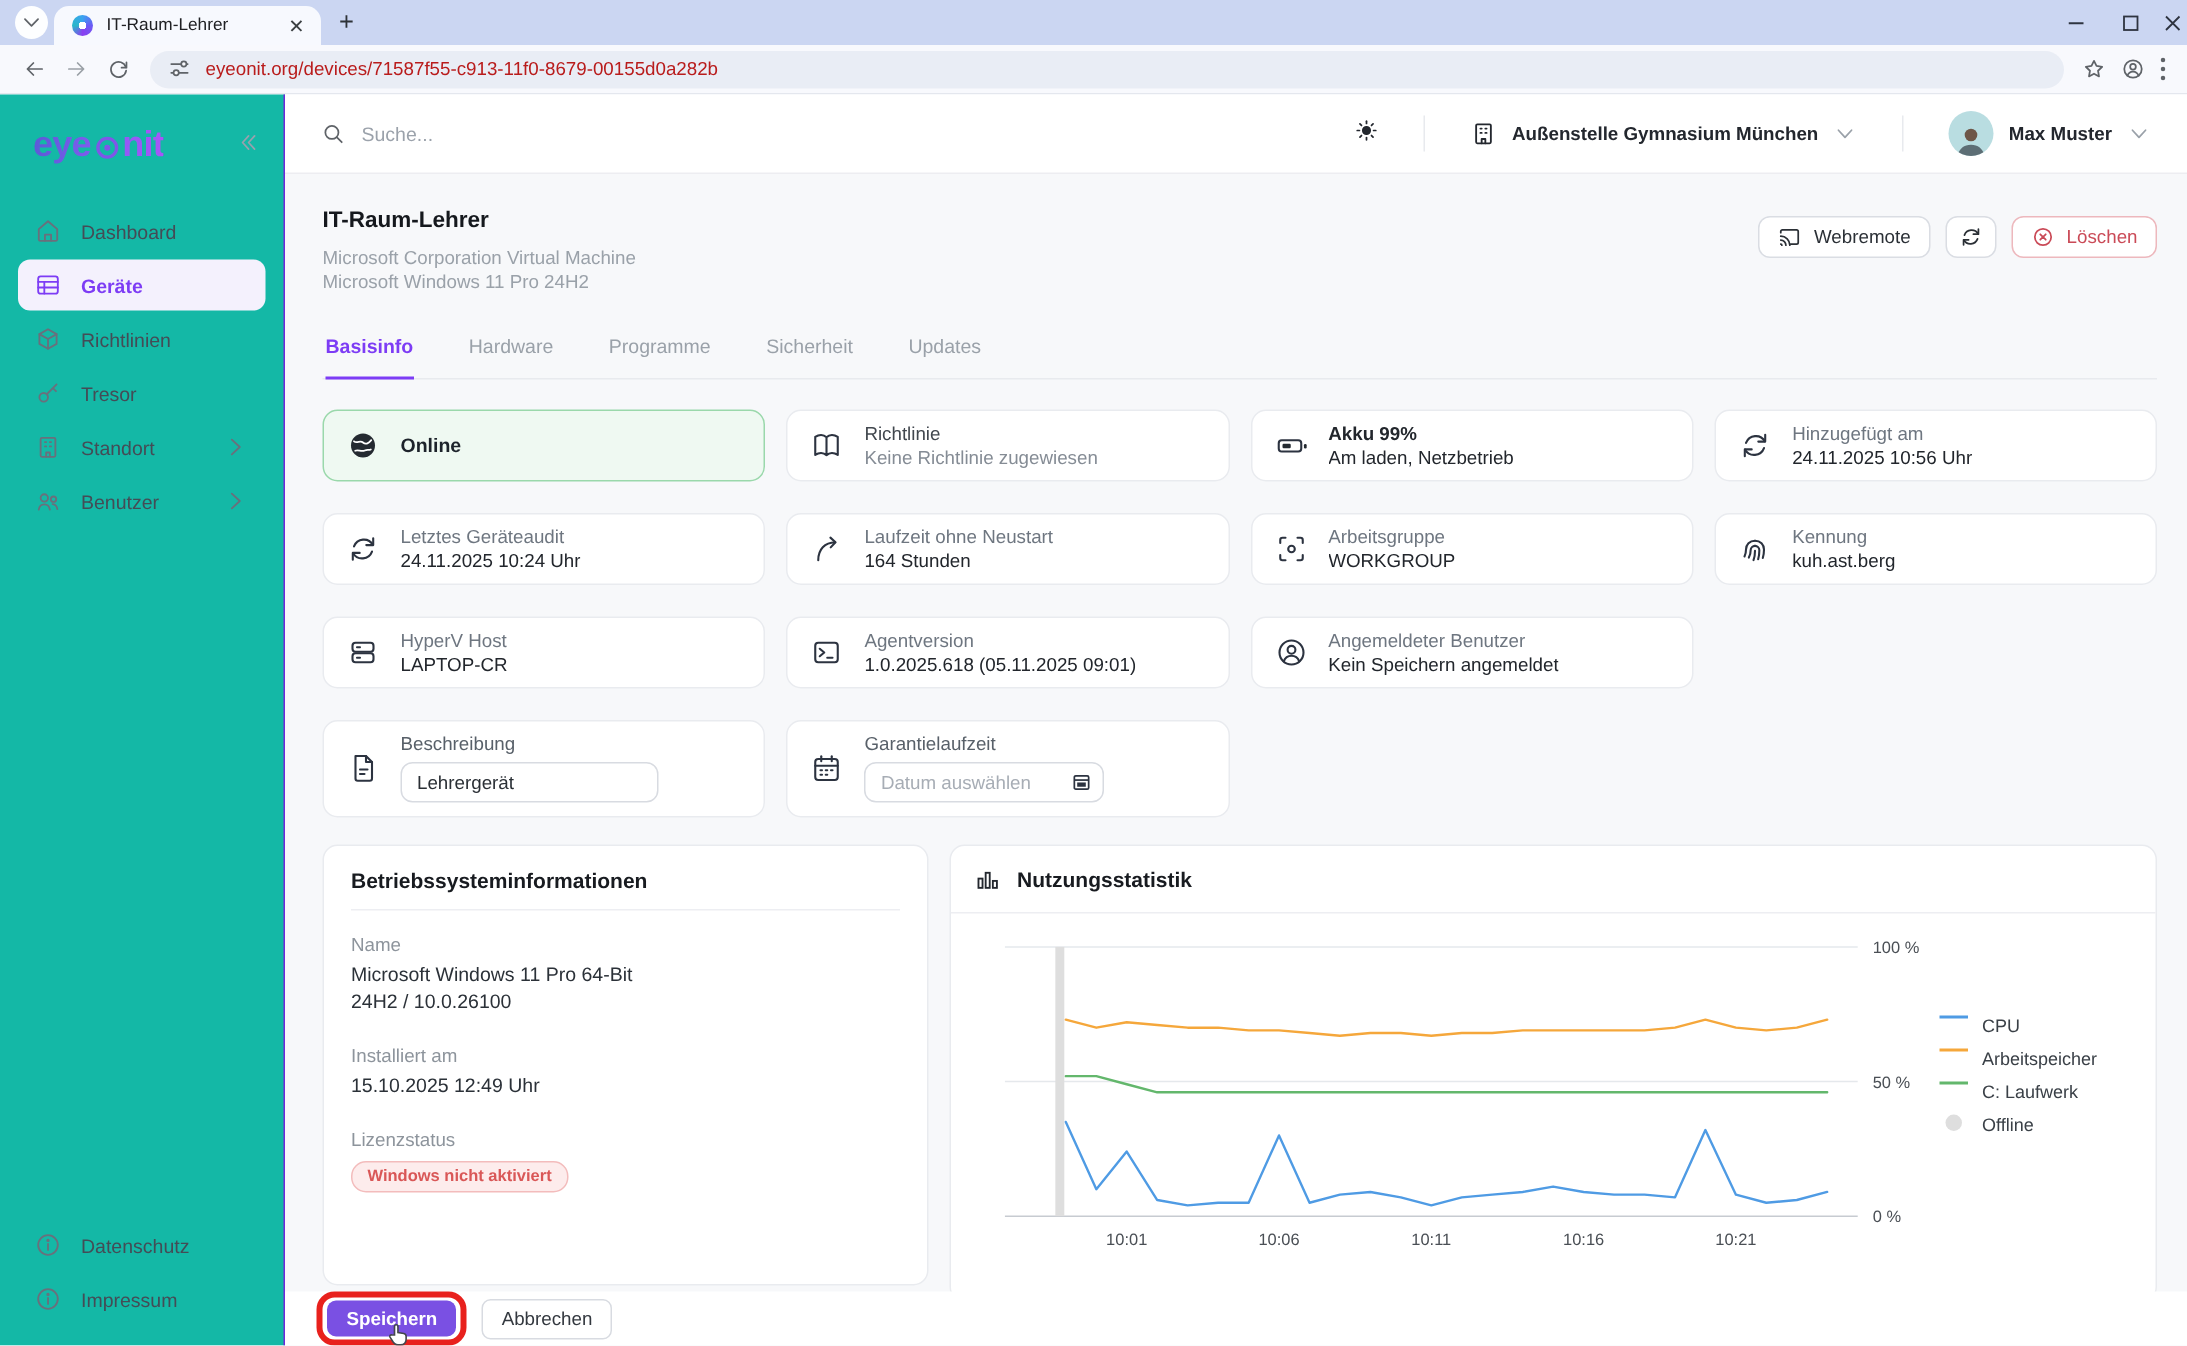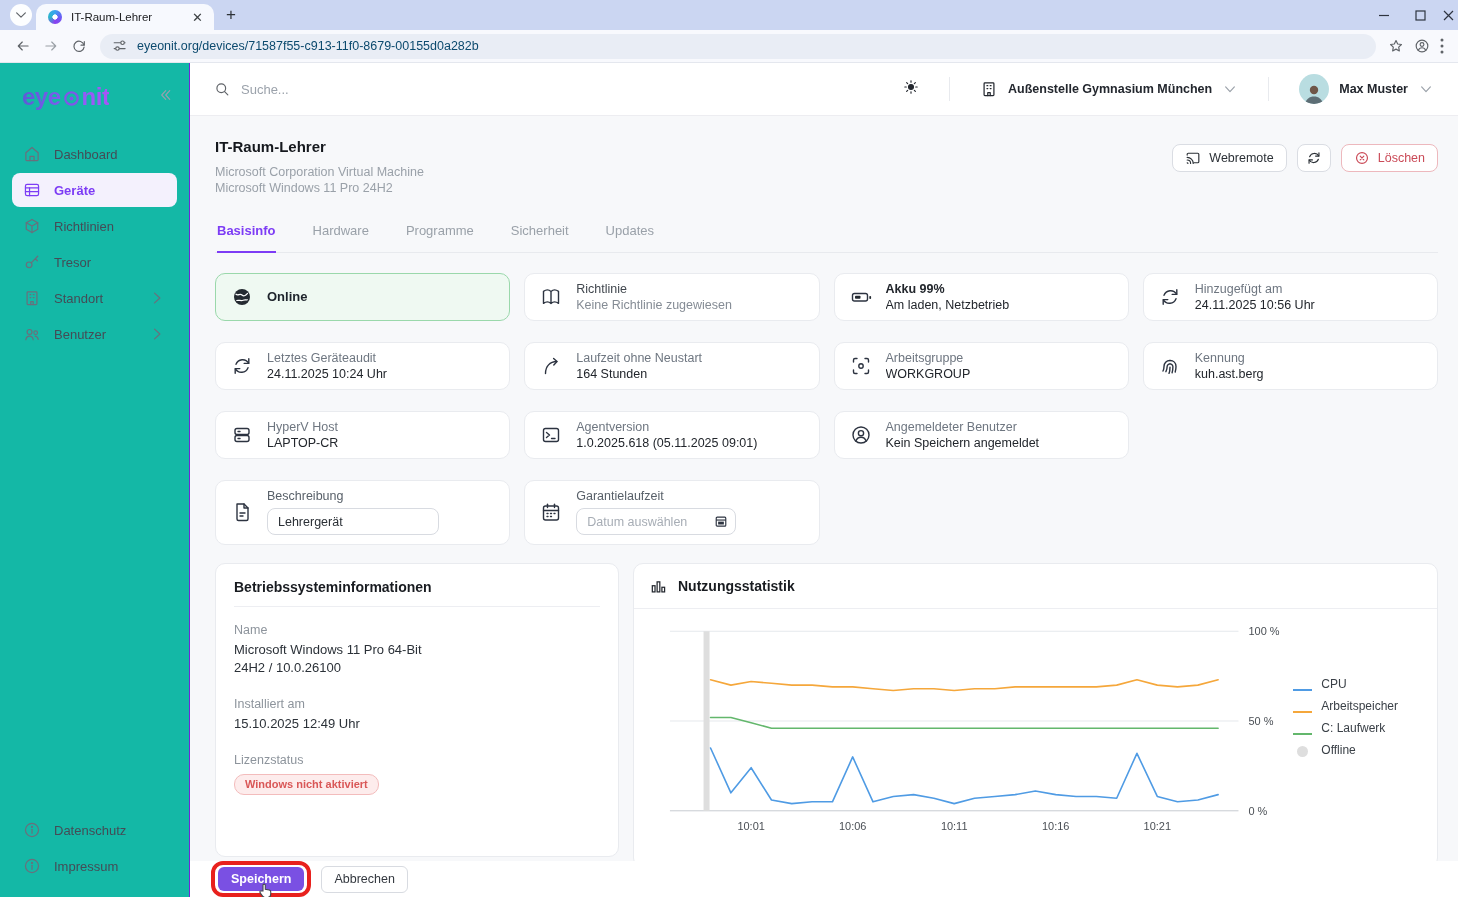--- a/index.html
+++ b/index.html
@@ -14,21 +14,21 @@
     background: radial-gradient(circle 2.6px at 50% 50%, #fff 97%, transparent),
                 conic-gradient(#3aa3f0,#6b5bf5,#8a3ff0,#2ab7ca,#3aa3f0); }
   .tab-title { font-size:11.5px; color:#202124; margin-left:9px; white-space:nowrap; overflow:hidden; flex:1; }
   .tab-close { color:#3c4043; font-size:13px; padding:0 3px; }
   .newtab { color:#2e3338; font-size:17px; margin:0 0 7px 12px; line-height:1; }
   .win-controls { position:absolute; right:0; top:0; height:30px; display:flex; }
   .wbtn { width:36px; height:30px; display:flex; align-items:center; justify-content:center; color:#2e3440; }
   .toolbar { height:33px; background:#f8f9fd; display:flex; align-items:center; padding:0 10px; gap:2px; border-bottom:1px solid #e4e7ee; }
   .nav-btn { width:26px; height:26px; display:flex; align-items:center; justify-content:center; }
   .urlpill { flex:1; height:25px; background:#e9edf5; border-radius:13px; display:flex; align-items:center; padding:0 12px; gap:9px; margin:0 6px; min-width:0; }
-  .url { font-size:12.5px; color:#0c4a6e; white-space:nowrap; overflow:hidden; }
+  .url { font-size:12.5px; color:#b91c1c; white-space:nowrap; overflow:hidden; }
   .tb-ic { width:24px; height:24px; display:flex; align-items:center; justify-content:center; flex:none; }
 
   
   .app { display:flex; height:834px; background:#f7f8fa; }
   .sidebar { width:190px; flex:none; background:#14b8a6; border-right:1px solid #6d28d9; display:flex; flex-direction:column; }
   .logo-row { display:flex; align-items:center; justify-content:space-between; padding:20px 16px 24px 22px; }
   .logo { font-size:24px; font-weight:700; letter-spacing:-0.5px; display:flex; align-items:center;
     background:linear-gradient(90deg,#5b5bd6,#8b5cf6 60%,#a855f7);
     -webkit-background-clip:text; background-clip:text; color:transparent; }
   .logo svg { margin:2px 1px 0; }
@@ -89,21 +89,21 @@
   .os-label { margin-top:16px; font-size:12.5px; color:#8d949c; }
   .os-value { margin-top:4px; font-size:13px; color:#2b3138; line-height:1.4; }
   .badge { display:inline-block; margin-top:7px; padding:3px 10px 4px; border:1px solid #f3bcbc; background:#fdecec; color:#d95757; font-size:11px; border-radius:10px;font-weight:bold; }
 
   .chart-panel { flex:1; background:#fff; border:1px solid #e9ebef; border-radius:10px; padding:14px 16px; height:305px; position:relative; min-width:0; }
   .chart-head { display:flex; align-items:center; gap:11px; font-size:14px; font-weight:700; color:#181b20; }
   .chart-divider { height:1px; background:#edeef2; margin:13px -16px 0; }
   .chart-body { display:flex; margin-top:8px; }
   .chart-body svg text { font-family:"Liberation Sans",sans-serif; }
   .legend { width:128px; display:flex; flex-direction:column; gap:8px; justify-content:center; padding-bottom:28px; }
-  .lg-row { display:flex; align-items:flex-end; gap:9px; font-size:12px; color:#3a4047; white-space:nowrap; }
+  .lg-row { display:flex; align-items:flex-start; gap:9px; font-size:12px; color:#3a4047; white-space:nowrap; }
   .lg-line { width:19px; border-top:2px solid #999; flex:none; }
   .lg-dot { width:11px; height:11px; border-radius:50%; background:#e4e4e4; margin:0 4px; flex:none; }
   .chips { display:flex; gap:6px; margin-top:2px; }
   .chip { border:1px solid #d8dbe1; border-radius:4px; background:#fff; font-size:11.5px; color:#3a4047; padding:4px 9px; font-family:inherit; white-space:nowrap; }
 
   .footerbar { position:absolute; left:0; right:0; bottom:0; height:36px; background:#fff; display:flex; align-items:center; padding-left:21px; gap:10px; z-index:6; }
   .save-ring { border:4px solid #e8211d; border-radius:12px; padding:2px 3px; position:relative; display:inline-flex; }
   .btn-save { background:#7a50e3; color:#fff; border:none; border-radius:6px; height:24px; padding:0 13px; font-size:12.5px; font-weight:700; font-family:inherit; }
   .cursor-ic { position:absolute; left:50%; bottom:-10px; transform:translateX(-3px); }
   .btn-cancel { background:#fff; border:1px solid #d8dbe1; border-radius:6px; height:27px; padding:0 12px; font-size:12.5px; color:#33383f; font-family:inherit; }

